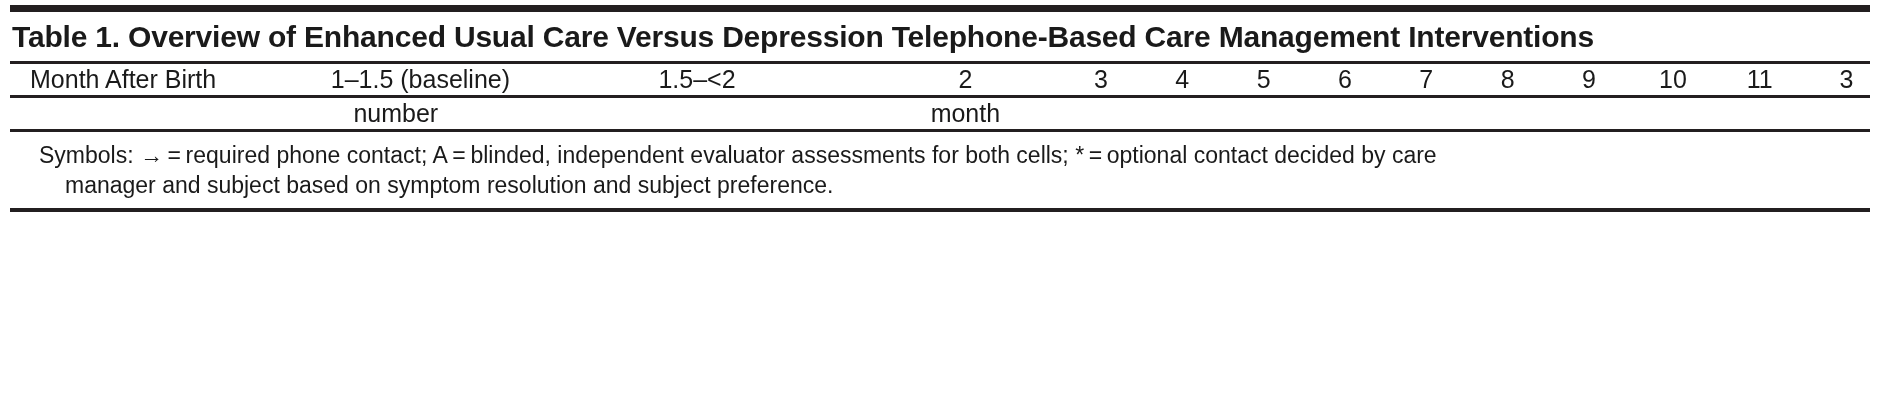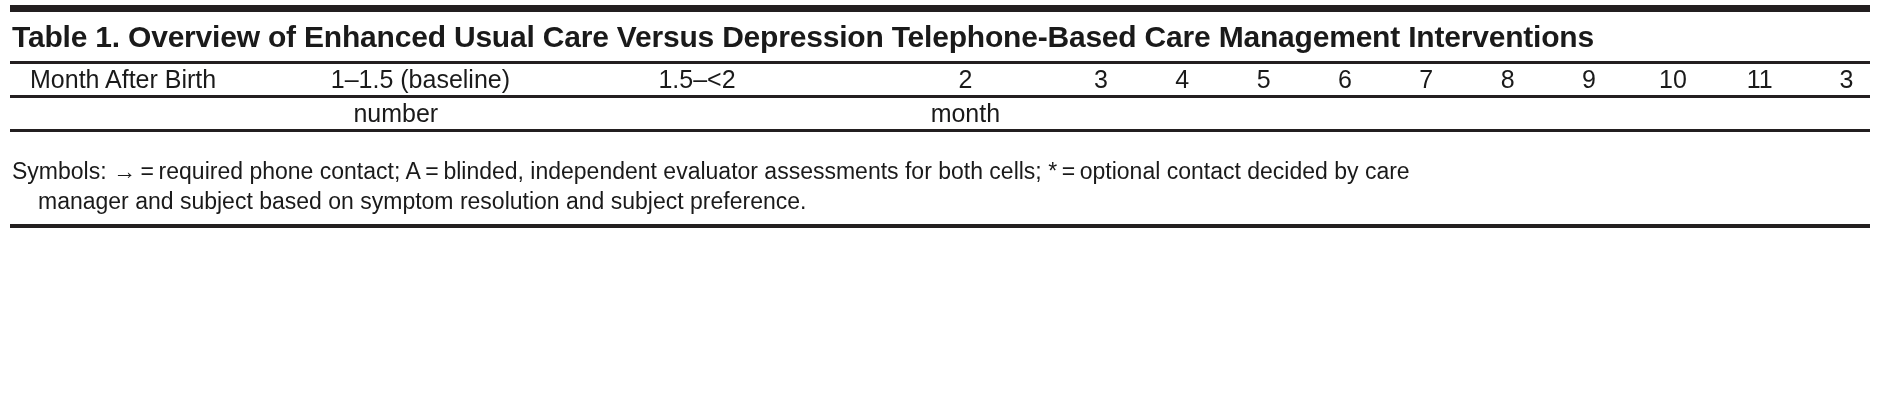--- a/index.html
+++ b/index.html
@@ -76,21 +76,22 @@
     padding-left:2px;
   }
   .hang .ind{display:block;padding-left:36px;}
   .arrow{font-size:25px;}
   .star{font-size:25px;font-weight:bold;line-height:31px;}
 
   
   .footnote{
     font-size:23px;
     line-height:30px;
-    padding:24px 2px 8px 2px;
+    padding:8px 2px 8px 2px;
+    margin-left:27px;
   }
   .footnote .fn-line2{display:block;padding-left:26px;}
 </style>
 </head>
 <body>
 
 <div id="table-figure">
 
   <div class="rule-top"></div>
 

